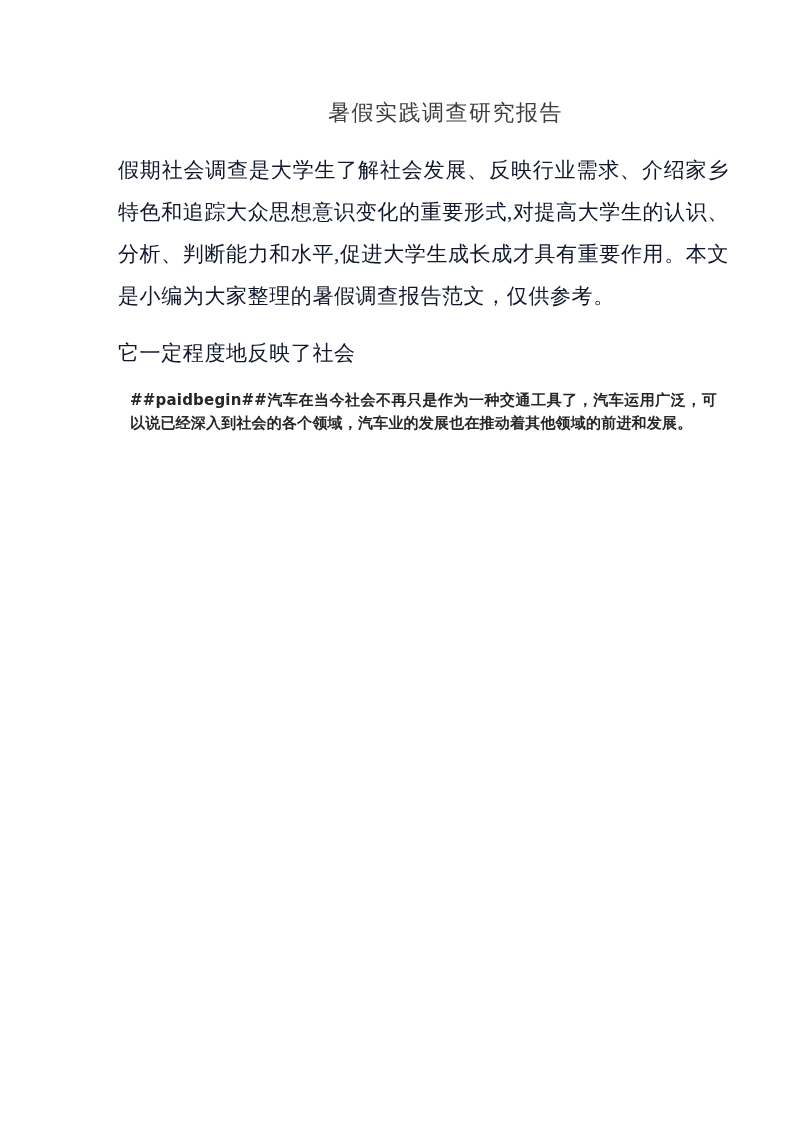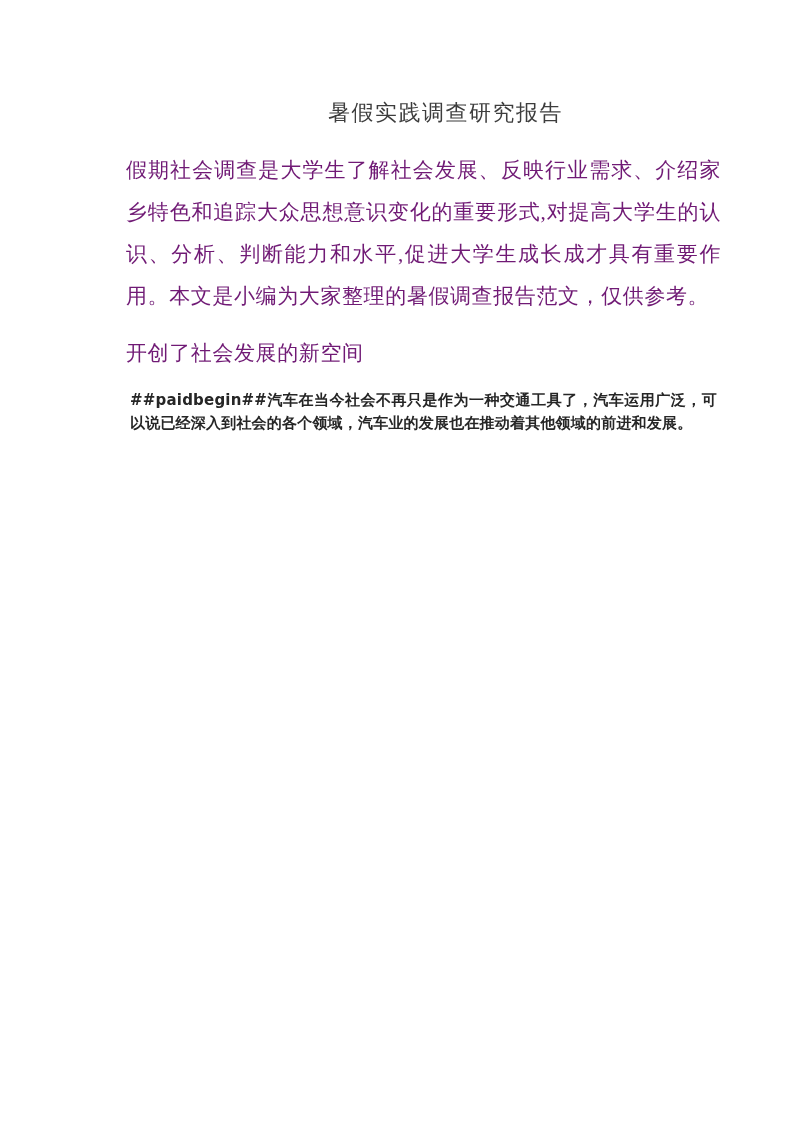--- a/index.html
+++ b/index.html
@@ -30,22 +30,22 @@
     letter-spacing: 1.5px;
     margin: 0 0 15px 0;
     color: #3d3d3d;
   }
   p.body-para {
     font-size: 21px;
     line-height: 42px;
     letter-spacing: 0.6px;
     text-align: justify;
     text-justify: inter-ideograph;
-    margin: 15px 8px;
-    color: #701a75;
+    margin: 15px 0;
+    color: #0f172a;
   }
   p.paid-para {
     font-family: "DejaVu Sans", sans-serif;
     font-weight: bold;
     font-size: 15px;
     line-height: 23px;
     letter-spacing: 0.2px;
     text-align: justify;
     text-justify: inter-ideograph;
     margin: 15px 12px;
@@ -53,18 +53,18 @@
   }
 </style>
 </head>
 <body>
 
 <div class="page">
   <h1 class="doc-title">暑假实践调查研究报告</h1>
 
   <p class="body-para">假期社会调查是大学生了解社会发展、反映行业需求、介绍家乡特色和追踪大众思想意识变化的重要形式,对提高大学生的认识、分析、判断能力和水平,促进大学生成长成才具有重要作用。本文是小编为大家整理的暑假调查报告范文，仅供参考。</p>
 
-  <p class="body-para">开创了社会发展的新空间</p>
+  <p class="body-para">它一定程度地反映了社会</p>
 
 
   <p class="paid-para">##paidbegin##汽车在当今社会不再只是作为一种交通工具了，汽车运用广泛，可以说已经深入到社会的各个领域，汽车业的发展也在推动着其他领域的前进和发展。</p>
 
 </div>
 
 </body></html>

